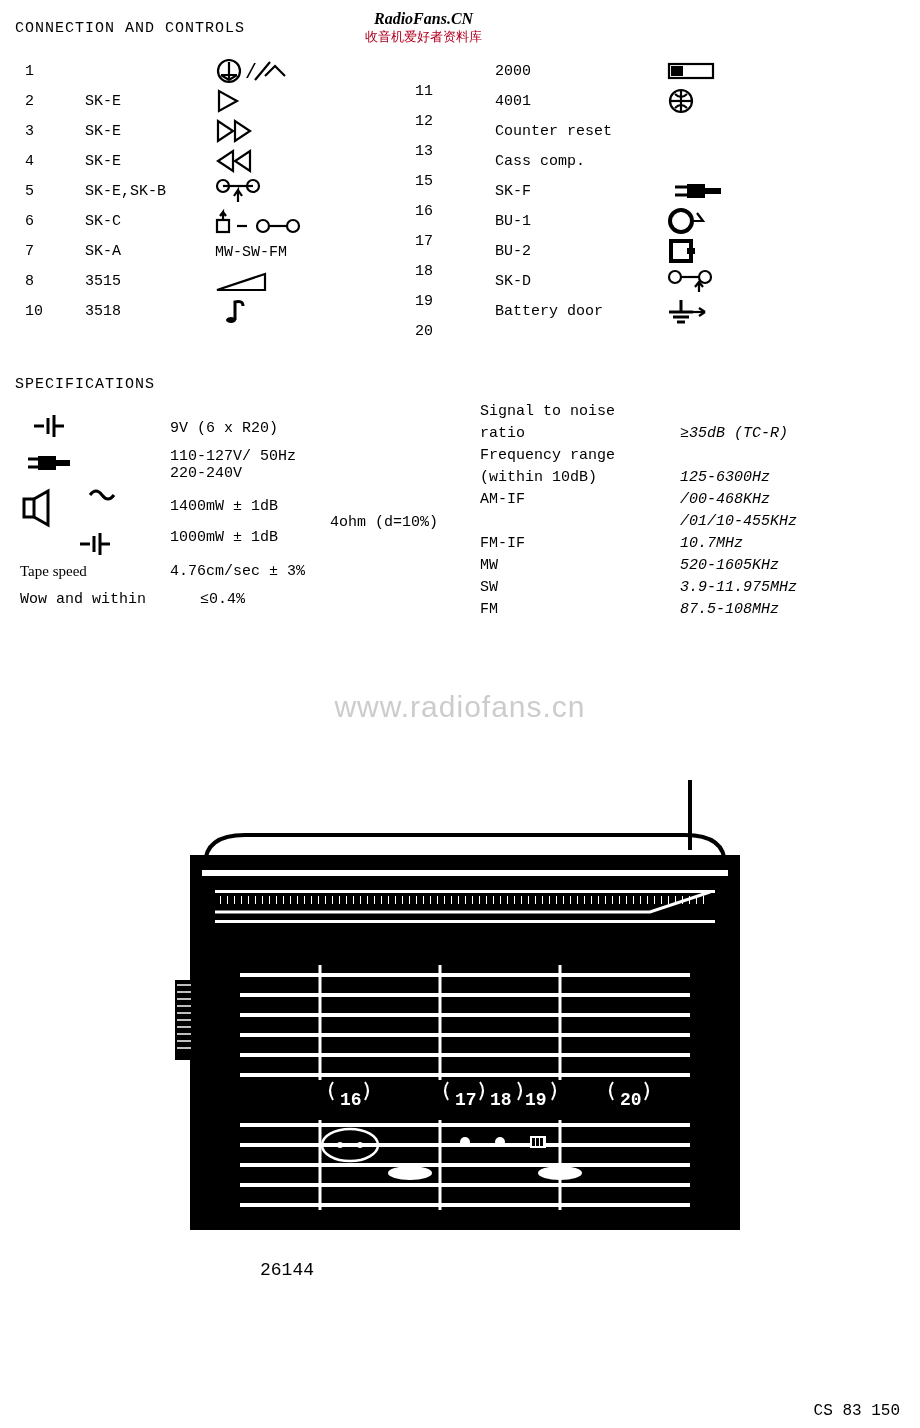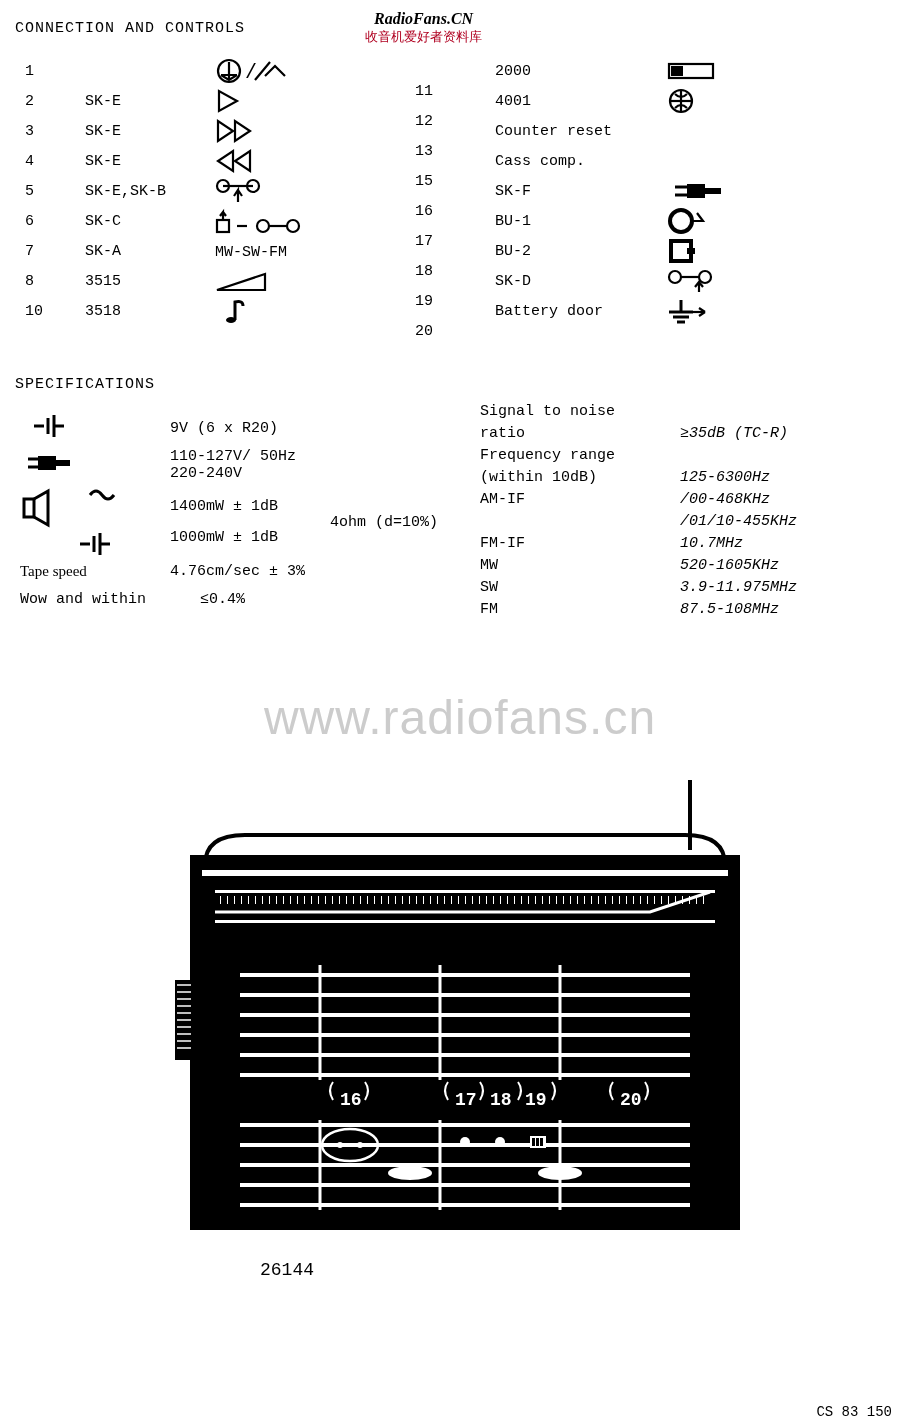--- a/index.html
+++ b/index.html
@@ -74,43 +74,43 @@
   .specs-val-col   { width: 200px; font-style: italic; }
   .spec-row { min-height: 28px; display:flex; align-items:center; }
   .spec-icon-col { width: 150px; font-family: Liberation Serif, serif; }
   .spec-text-col { width: 300px; }
 
   .watermark {
     position: absolute;
     top: 690px;
     left: 0; right: 0;
     text-align: center;
-    font-size: 48px;
+    font-size: 30px;
     color: #ccc;
     font-family: Arial, sans-serif;
     letter-spacing: 1px;
   }
 
   .device-fig {
     position: absolute;
     top: 780px;
     left: 190px;
     width: 550px;
   }
   .device-num {
     position: absolute;
     top: 1260px;
     left: 260px;
     font-size: 18px;
   }
   .footer-code {
     position: absolute;
     bottom: 8px;
-    right: 28px;
-    font-size: 14px;
+    right: 20px;
+    font-size: 16px;
   }
   svg { overflow: visible; }
 </style>
 </head>
 <body>
 
 <div class="header-row">
   <div class="title">CONNECTION AND CONTROLS</div>
   <div class="brand">
     <div class="brand-top">RadioFans.CN</div>

